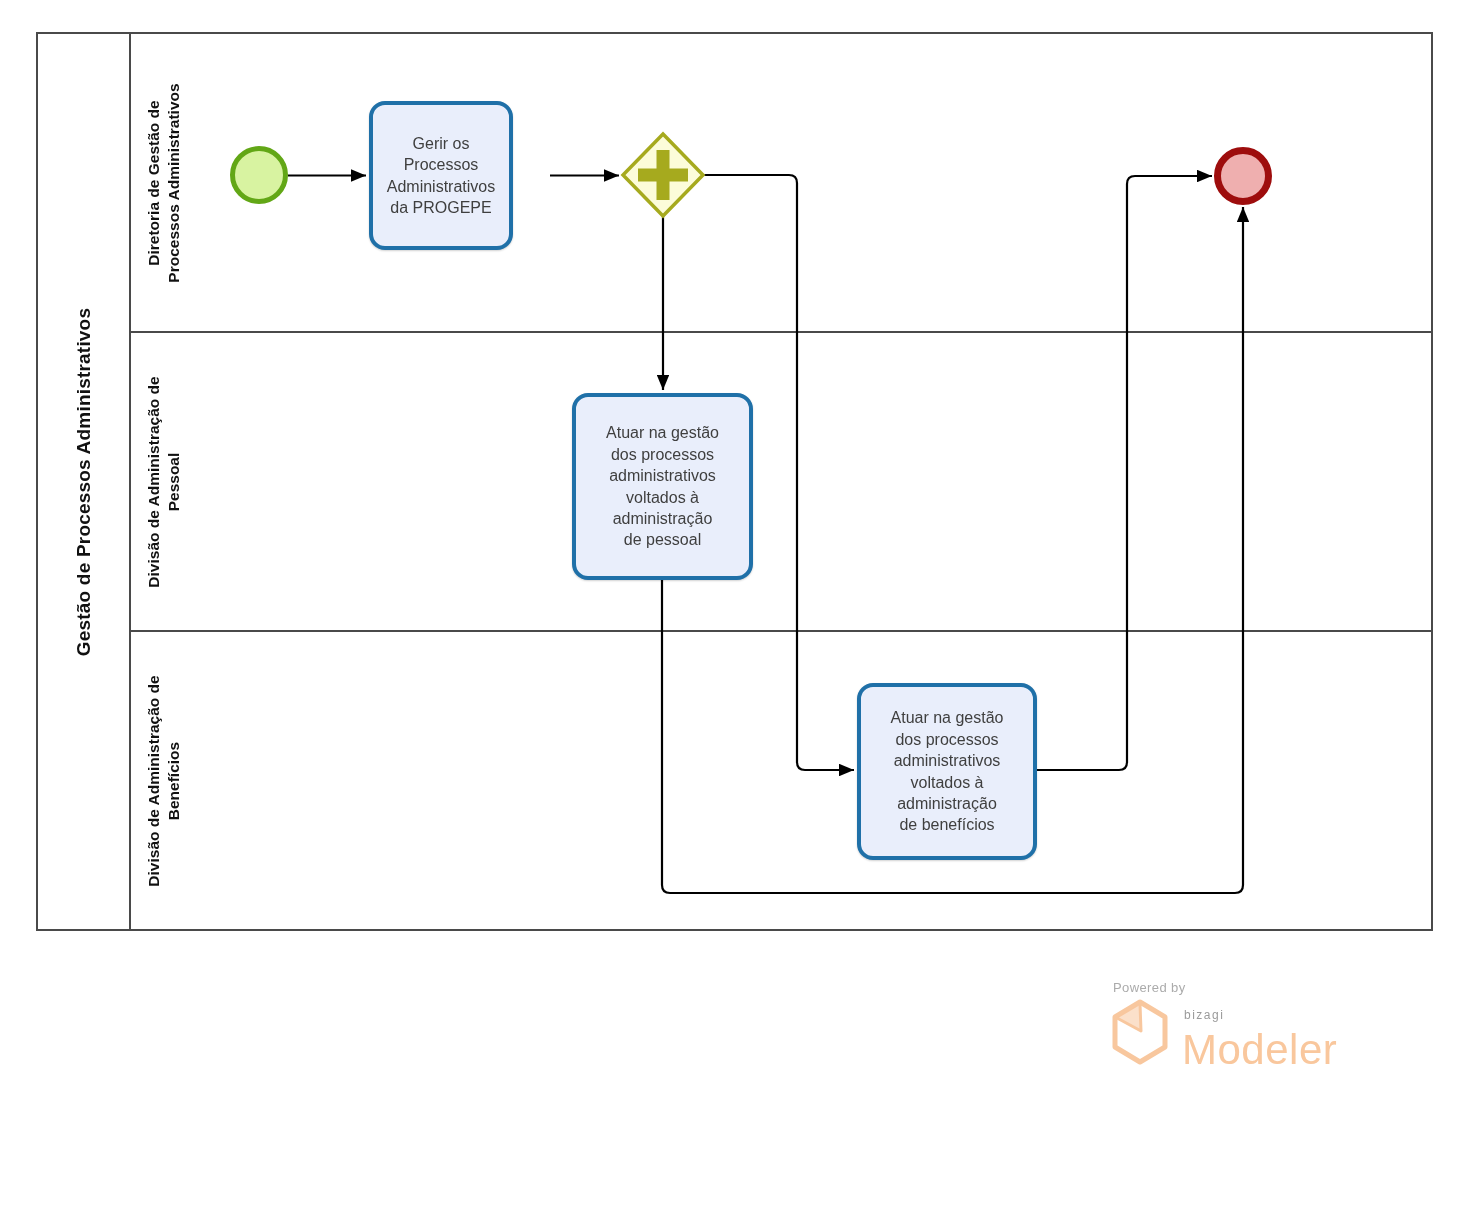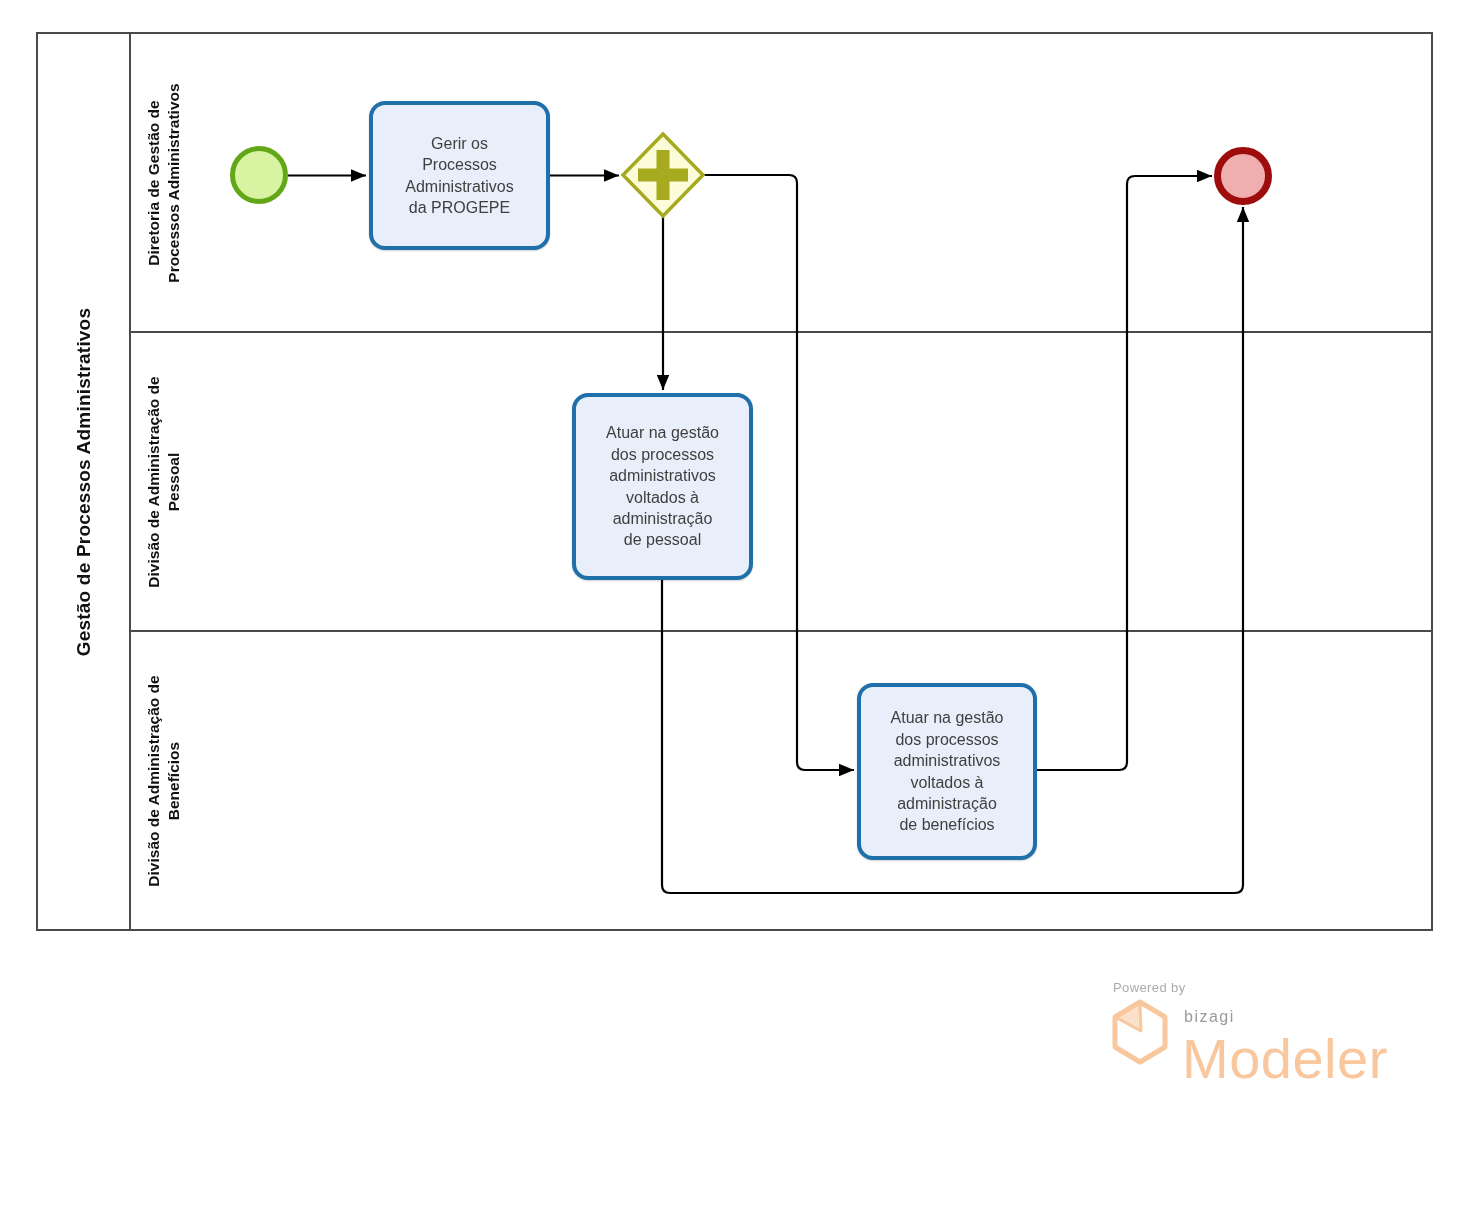--- a/index.html
+++ b/index.html
@@ -24,22 +24,22 @@
   .task{
     position:absolute;box-sizing:border-box;
     background:#E9EEFB;border:4px solid #1F70A8;border-radius:16px;
     display:flex;align-items:center;justify-content:center;
     text-align:center;color:#3F3F3F;font-size:16px;line-height:1.34;
     white-space:pre-line;box-shadow:0 1px 2px rgba(0,0,0,0.18);
   }
 
   
   .powered{color:#ABABAB;font-size:13px;letter-spacing:.4px;}
-  .brand-bizagi{color:#9B9B9B;font-size:16px;letter-spacing:1.5px;}
-  .brand-modeler{color:#F9C79D;font-size:56px;letter-spacing:.5px;}
+  .brand-bizagi{color:#9B9B9B;font-size:12px;letter-spacing:1.5px;}
+  .brand-modeler{color:#F9C79D;font-size:42px;letter-spacing:.5px;}
 </style>
 </head>
 <body>
 
 <svg class="layer" width="1464" height="1224" viewBox="0 0 1464 1224">
   <defs>
     <marker id="arr" viewBox="0 0 12 10" refX="12" refY="5" markerWidth="15" markerHeight="12.5" markerUnits="userSpaceOnUse" orient="auto">
       <path d="M0,0 L12,5 L0,10 Z" fill="#000000"></path>
     </marker>
   </defs>
@@ -87,21 +87,21 @@
 </div>
 <div class="vband lane-label abs" style="left:130px;top:332px;width:68px;height:299px;">
   <span class="rot" style="width:299px;">Divisão de Administração de
 Pessoal</span>
 </div>
 <div class="vband lane-label abs" style="left:130px;top:631px;width:68px;height:299px;">
   <span class="rot" style="width:299px;">Divisão de Administração de
 Benefícios</span>
 </div>
 
-<div class="task" style="left:369px;top:101px;width:181px;height:149px;">Gerir os
+<div class="task" style="left:369px;top:101px;width:144px;height:149px;">Gerir os
 Processos
 Administrativos
 da PROGEPE</div>
 
 <div class="task" style="left:572px;top:393px;width:181px;height:187px;">Atuar na gestão
 dos processos
 administrativos
 voltados à
 administração
 de pessoal</div>

